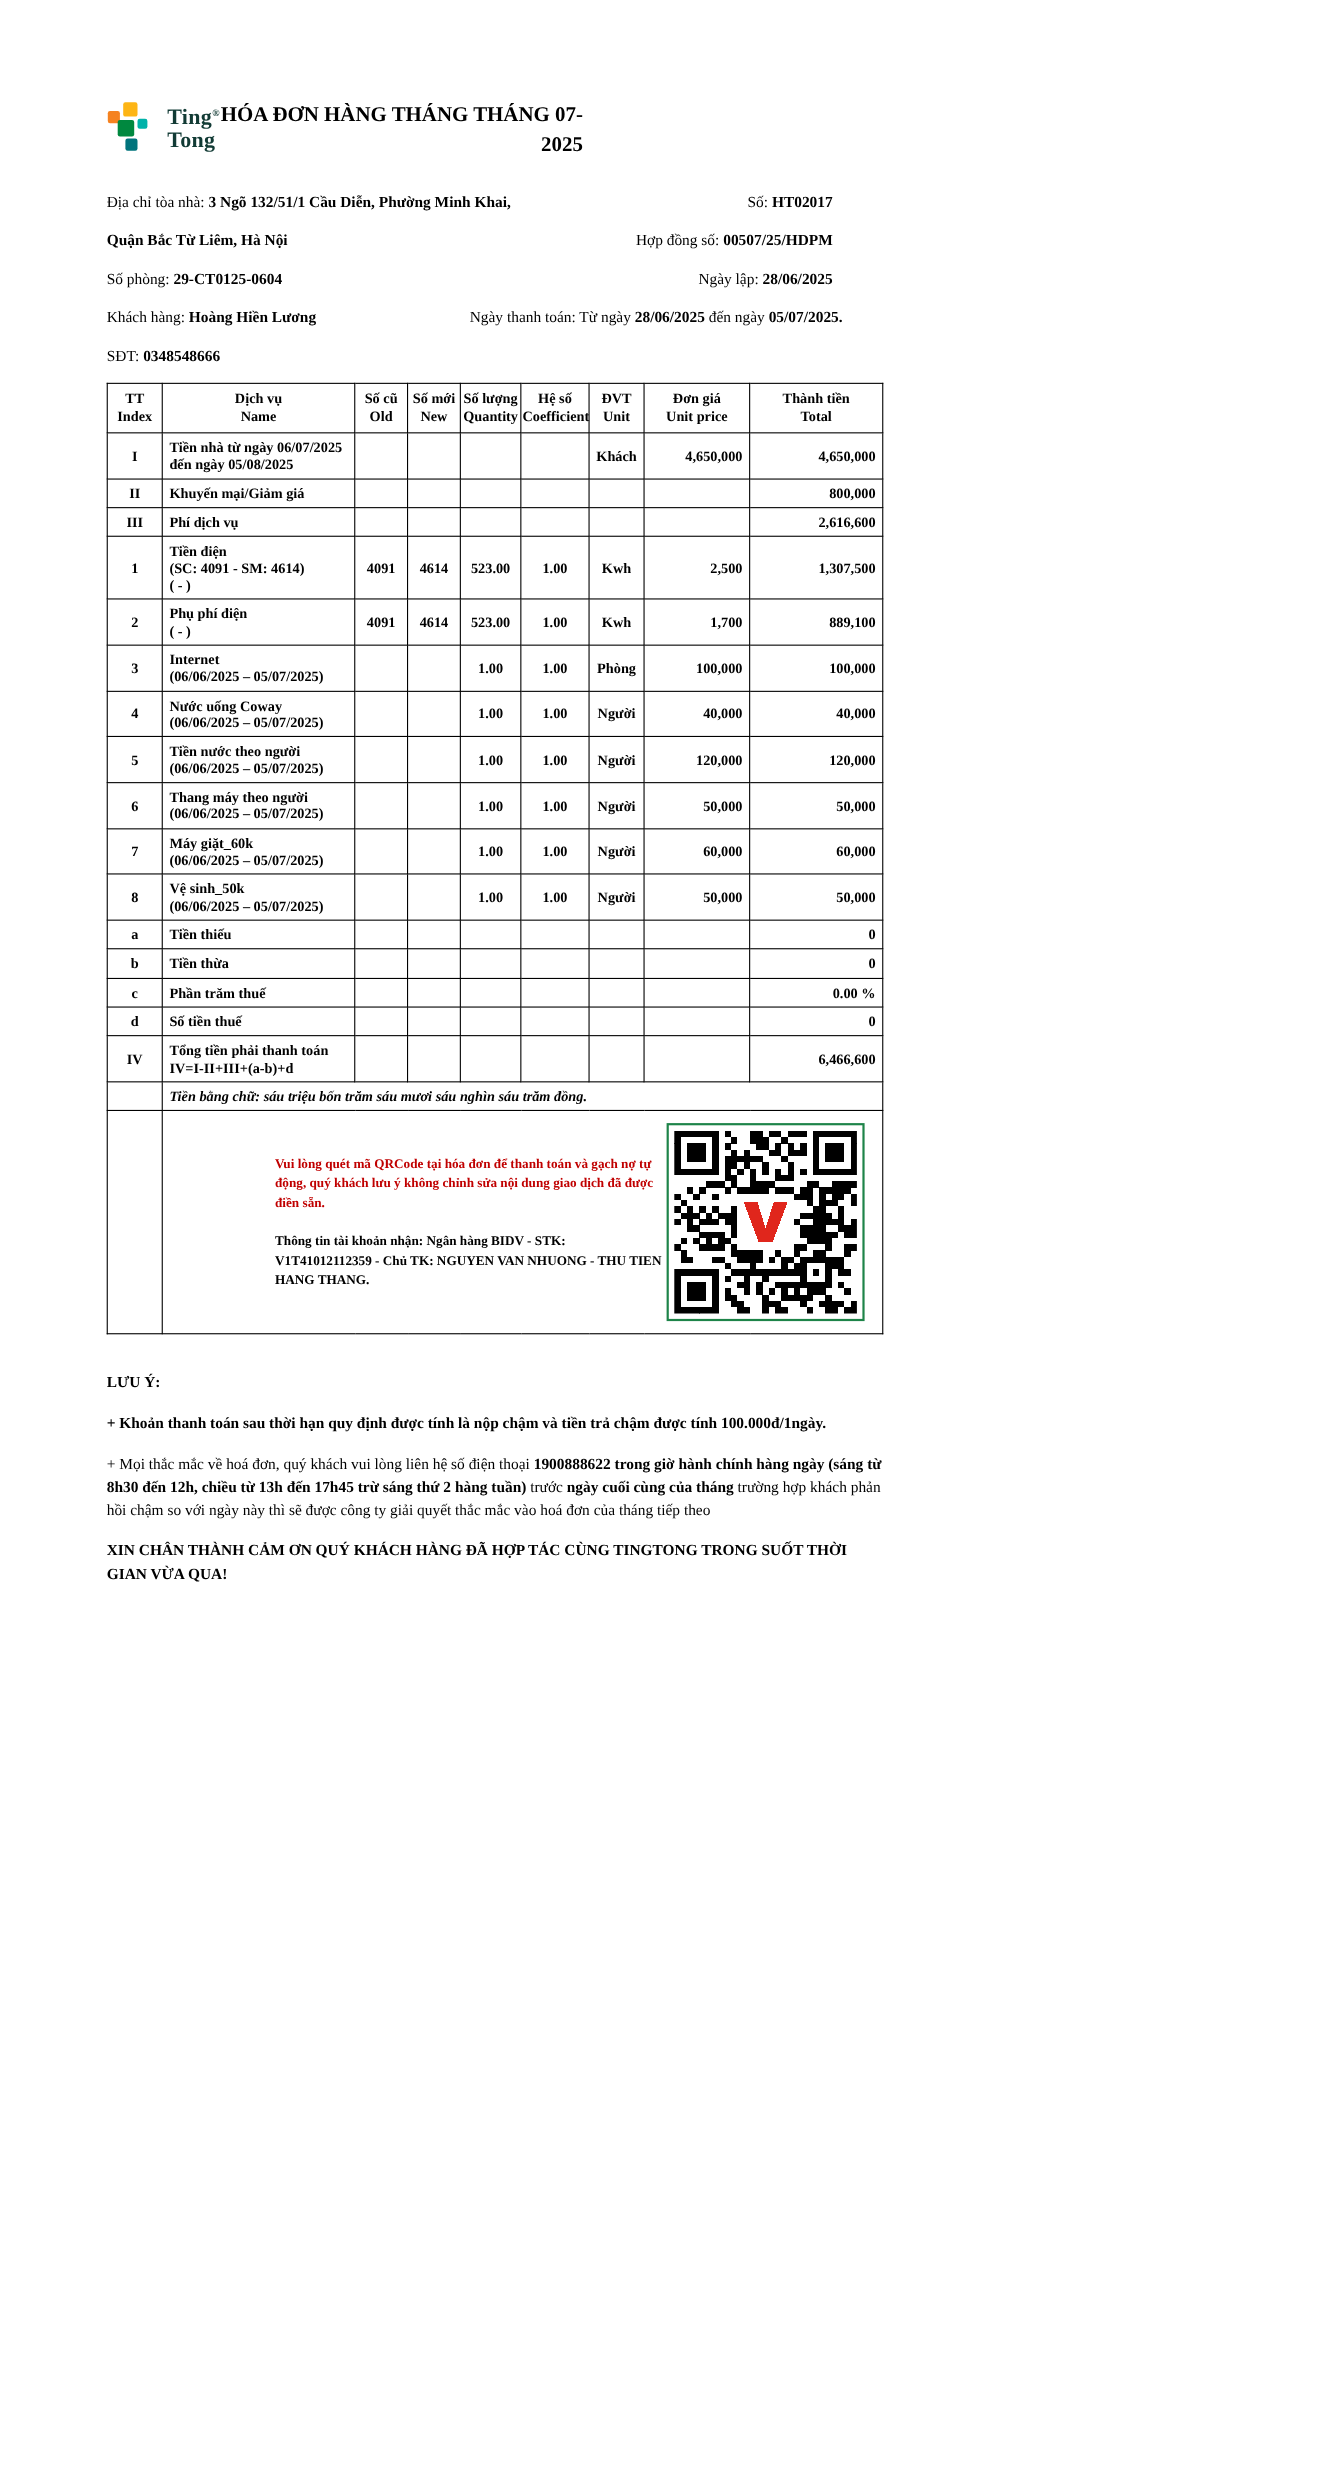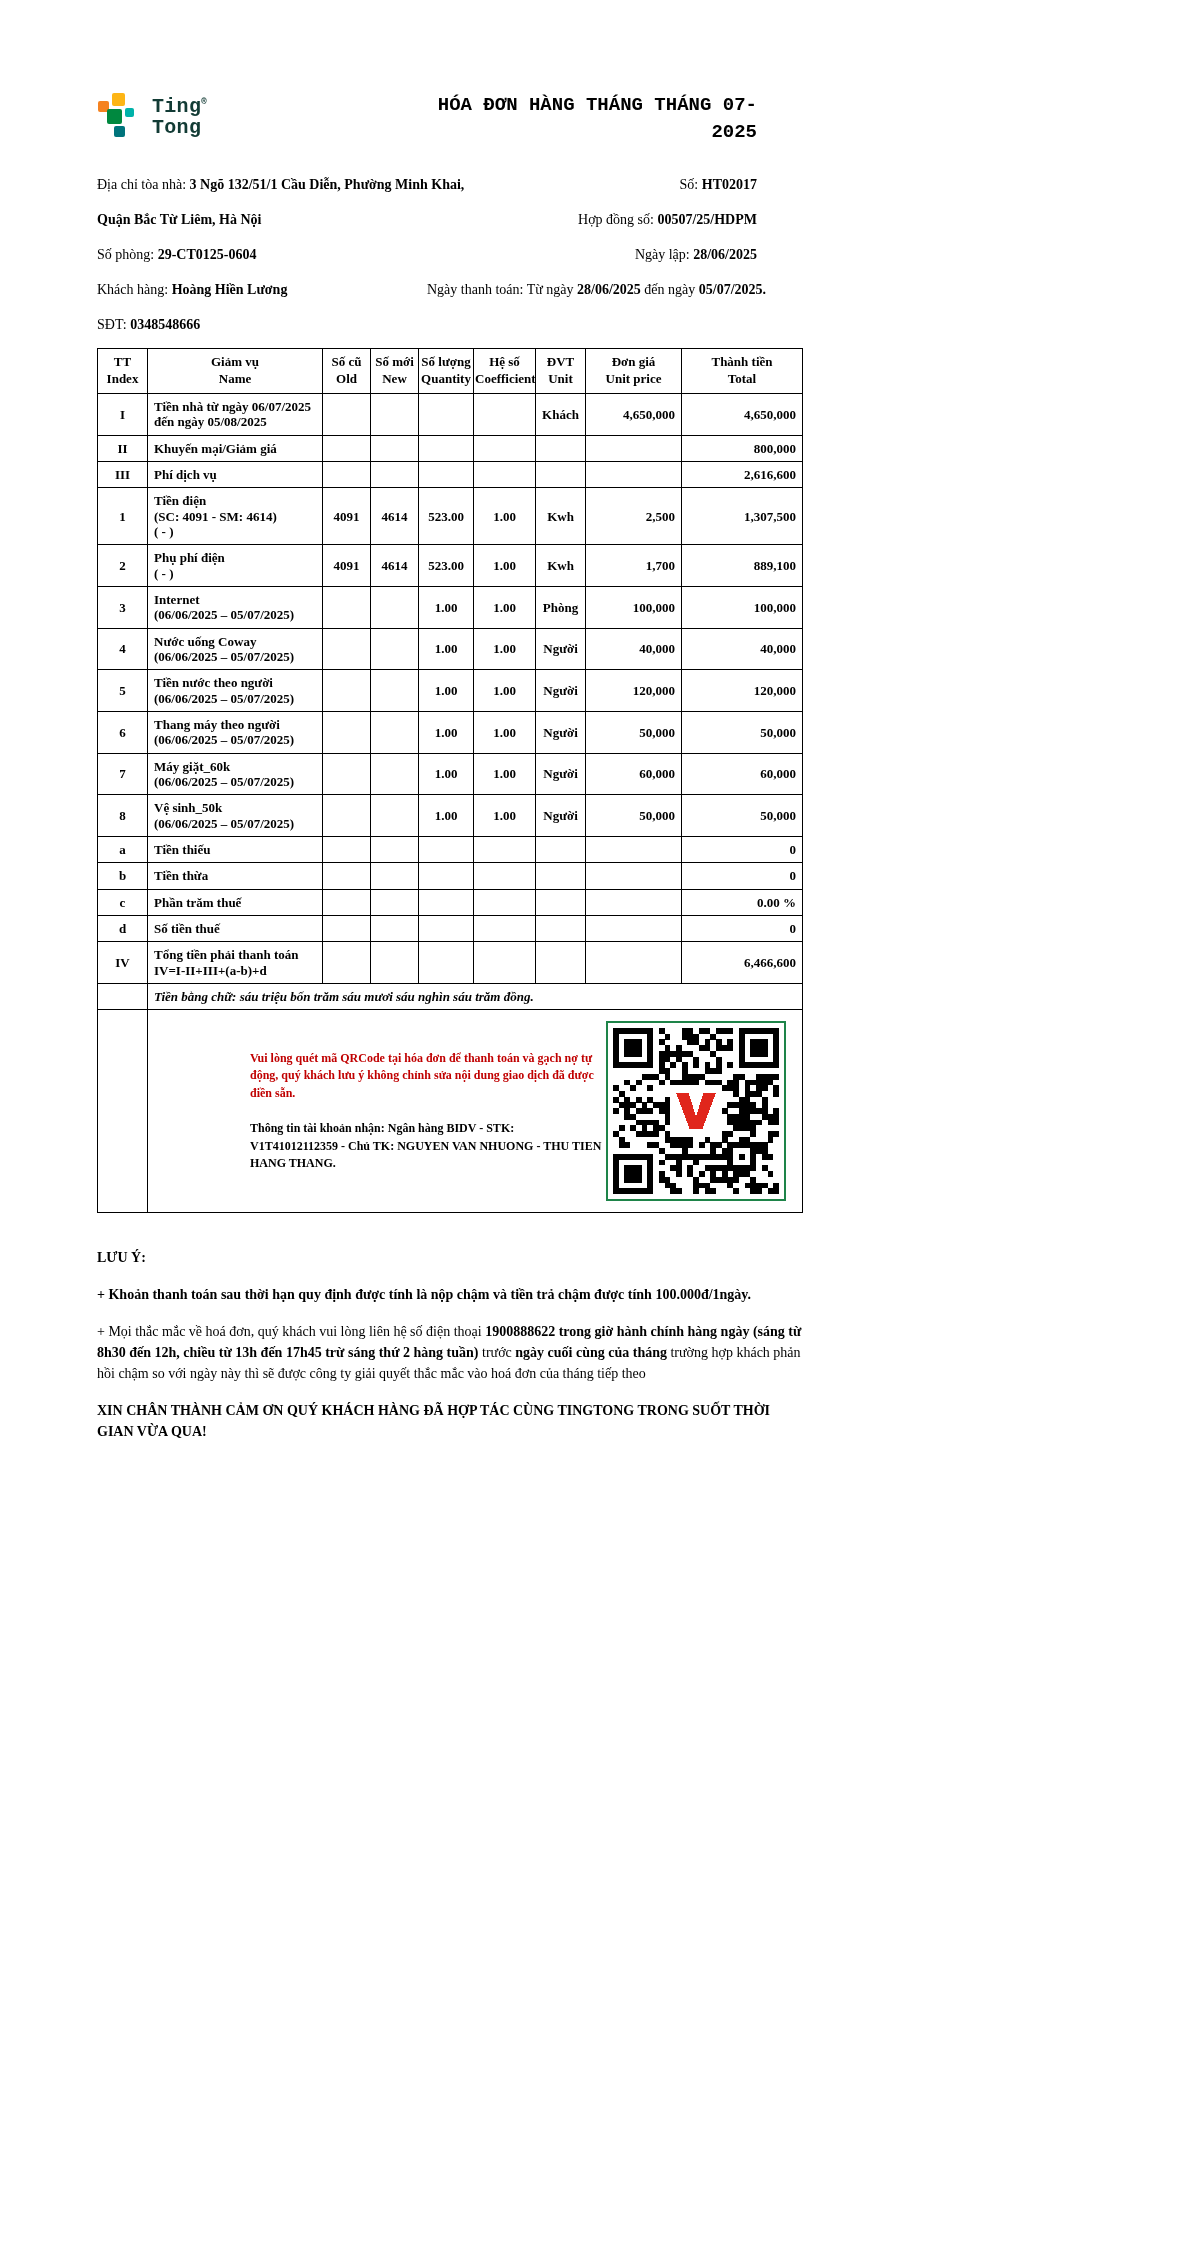--- a/index.html
+++ b/index.html
@@ -5,21 +5,21 @@
   * { margin: 0; padding: 0; box-sizing: border-box; }
   html, body { background: #fff; }
   body {
     width: 1200px; height: 2259px;
     font-family: "Liberation Serif", "DejaVu Serif", serif;
     color: #000;
   }
   .page { width: 705px; margin-left: 97px; padding-top: 92px; }
 
   
-  .doc-header { display: flex; justify-content: space-between; align-items: flex-start; padding-right: 45px; font-family: Liberation Mono, monospace; }
+  .doc-header { display: flex; align-items: flex-start; padding-right: 45px; }
   .logo { display: flex; align-items: flex-start; gap: 9px; }
   .logo-icon { display: block; }
   .logo-text { font-weight: 700; font-size: 20px; line-height: 21px; color: #123B35; letter-spacing: .3px; }
   .logo-text sup { font-size: 9px; vertical-align: super; }
   .doc-title { width: 330px; text-align: right; font-weight: 700; font-size: 19px; line-height: 1.4; }
 
   
   .info { display: flex; justify-content: space-between; margin-top: 16px; font-size: 14px; padding-right: 45px; }
   .info-left { width: 330px; }
   .info-right { width: 330px; text-align: right; }
@@ -97,21 +97,21 @@
         <col style="width:55px">
         <col style="width:62px">
         <col style="width:50px">
         <col style="width:96px">
         <col style="width:121px">
     </colgroup>
     <thead>
       <tr>
         <th>TT
 Index</th>
-        <th>Giảm vụ
+        <th>Dịch vụ
 Name</th>
         <th>Số cũ
 Old</th>
         <th>Số mới
 New</th>
         <th>Số lượng
 Quantity</th>
         <th>Hệ số
 Coefficient</th>
         <th>ĐVT

